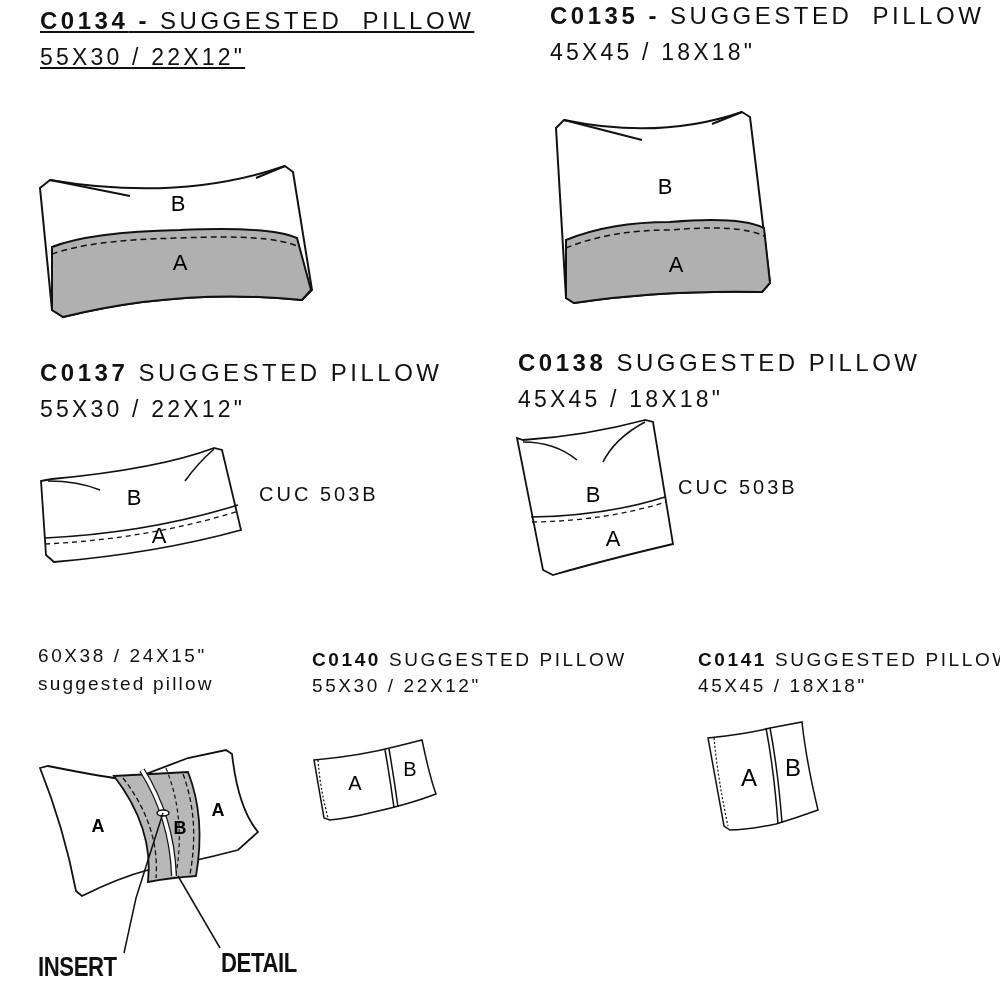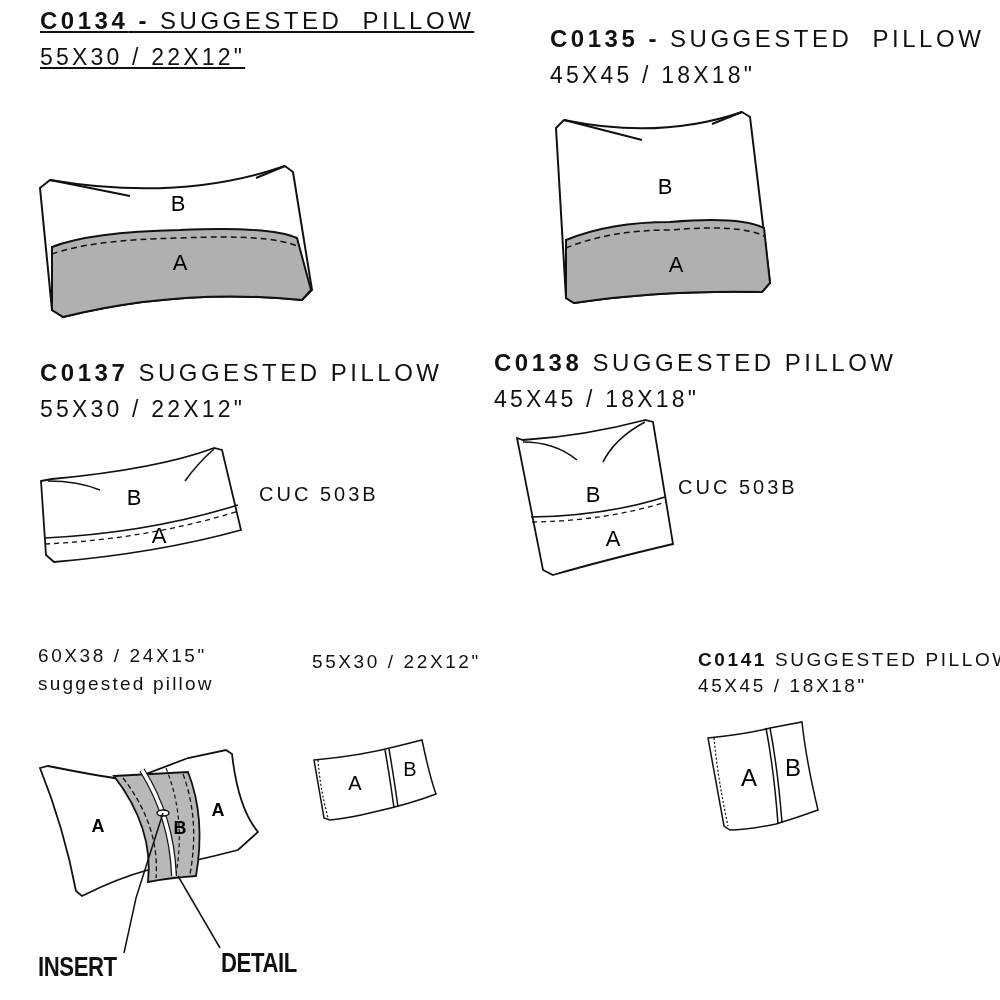--- a/index.html
+++ b/index.html
@@ -31,21 +31,21 @@
 <svg class="pillow" width="300" height="160" style="left:30px; top:150px;" viewBox="0 0 300 160">
   <path d="M10,38 L20,30 Q150,52 255,16 L263,22 L282,140 L272,150 Q150,138 33,167 L22,160 Z" fill="#ffffff" stroke="#111" stroke-width="2"></path>
   <path d="M22,97 Q60,82 150,80 Q240,76 267,88 L281,140 L272,150 Q150,138 33,167 L22,160 Z" fill="#b0b0b0" stroke="#111" stroke-width="2"></path>
   <path d="M22,104 Q60,90 150,88 Q240,84 267,96" fill="none" stroke="#111" stroke-width="1.5" stroke-dasharray="6,4"></path>
   <path d="M20,30 L100,46" fill="none" stroke="#111" stroke-width="2"></path>
   <path d="M255,16 L226,28" fill="none" stroke="#111" stroke-width="2"></path>
   <text x="148" y="61" font-size="22" text-anchor="middle">B</text>
   <text x="150" y="120" font-size="22" text-anchor="middle">A</text>
 </svg>
 
-<div class="block" style="left:550px; top:24px;">
+<div class="block" style="left:550px; top:1px;">
   <div class="title">
     <span class="code">C0135</span><span class="code"> - </span><span class="rest" style="white-space:pre">SUGGESTED  PILLOW</span>
   </div>
   <div class="dim" style="margin-top:6px;">45X45 / 18X18"</div>
 </div>
 <svg class="pillow" width="240" height="200" style="left:550px; top:110px;" viewBox="0 0 240 200">
   <path d="M6,18 L14,10 Q110,30 192,2 L200,7 L220,173 L212,182 Q110,180 24,193 L16,188 Z" fill="#ffffff" stroke="#111" stroke-width="2"></path>
   <path d="M16,130 Q60,112 120,112 Q190,106 214,118 L220,173 L212,182 Q110,180 24,193 L16,188 Z" fill="#b0b0b0" stroke="#111" stroke-width="2"></path>
   <path d="M16,138 Q60,120 120,120 Q190,114 214,126" fill="none" stroke="#111" stroke-width="1.5" stroke-dasharray="6,4"></path>
   <path d="M14,10 L92,30" fill="none" stroke="#111" stroke-width="2"></path>
@@ -64,21 +64,21 @@
   <path d="M3,36 L14,34 Q120,24 176,3 L184,5 L203,85 Q120,108 16,117 L8,110 Z" fill="#ffffff" stroke="#111" stroke-width="1.8"></path>
   <path d="M7,93 Q110,88 200,60" fill="none" stroke="#111" stroke-width="1.6"></path>
   <path d="M7,99 Q110,94 201,66" fill="none" stroke="#111" stroke-width="1.3" stroke-dasharray="5,4"></path>
   <path d="M10,36 Q40,36 62,45" fill="none" stroke="#111" stroke-width="1.6"></path>
   <path d="M147,36 Q160,18 176,4" fill="none" stroke="#111" stroke-width="1.6"></path>
   <text x="96" y="60" font-size="22" text-anchor="middle">B</text>
   <text x="121" y="98" font-size="22" text-anchor="middle">A</text>
 </svg>
 <div class="fabric" style="left:259px; top:483px;">CUC 503B</div>
 
-<div class="block" style="left:494px; top:348px;">
+<div class="block" style="left:518px; top:348px;">
   <div class="title">
     <span class="code">C0138</span><span class="code" style="white-space:pre"> </span><span class="rest">SUGGESTED PILLOW</span>
   </div>
   <div class="dim" style="margin-top:6px;">45X45 / 18X18"</div>
 </div>
 <svg class="pillow" width="170" height="160" style="left:515px; top:420px;" viewBox="0 0 170 160">
   <path d="M2,18 L8,20 Q70,16 130,0 L138,2 L158,124 Q90,140 38,155 L28,150 Z" fill="#ffffff" stroke="#111" stroke-width="1.8"></path>
   <path d="M16,97 Q90,96 150,77" fill="none" stroke="#111" stroke-width="1.6"></path>
   <path d="M17,102 Q90,101 151,82" fill="none" stroke="#111" stroke-width="1.3" stroke-dasharray="5,4"></path>
   <path d="M8,22 Q40,22 62,40" fill="none" stroke="#111" stroke-width="1.6"></path>
@@ -108,20 +108,23 @@
   <path d="M125,65 L98,150 L86,205" fill="none" stroke="#111" stroke-width="1.5"></path>
   <path d="M140,128 L182,200" fill="none" stroke="#111" stroke-width="1.5"></path>
   <text x="60" y="84" font-size="18" font-weight="bold" text-anchor="middle">A</text>
   <text x="142" y="86" font-size="18" font-weight="bold" text-anchor="middle">B</text>
   <text x="180" y="68" font-size="18" font-weight="bold" text-anchor="middle">A</text>
 </svg>
 <div class="callout" style="left:38px; top:952px;">INSERT</div>
 <div class="callout" style="left:221px; top:948px;">DETAIL</div>
 
 <div class="block small" style="left:312px; top:648px;">
+  <div class="title">
+    <span class="code">C0140</span><span class="code" style="white-space:pre"> </span><span class="rest">SUGGESTED PILLOW</span>
+  </div>
   <div class="dim">55X30 / 22X12"</div>
 </div>
 <svg class="pillow" width="130" height="90" style="left:310px; top:738px;" viewBox="0 0 130 90">
   <path d="M4,22 Q50,18 88,8 L112,2 Q120,40 126,56 Q100,66 64,74 Q40,80 20,82 L14,80 Z" fill="#ffffff" stroke="#111" stroke-width="1.5"></path>
   <path d="M4,22 Q6,50 14,80" fill="none" stroke="#111" stroke-width="1.2" stroke-dasharray="2,2" transform="translate(4,0)"></path>
   <path d="M75,12 Q80,40 84,70" fill="none" stroke="#111" stroke-width="1.5"></path>
   <path d="M79,11 Q84,40 88,69" fill="none" stroke="#111" stroke-width="1.5"></path>
   <text x="45" y="52" font-size="20" text-anchor="middle">A</text>
   <text x="100" y="38" font-size="20" text-anchor="middle">B</text>
 </svg>

